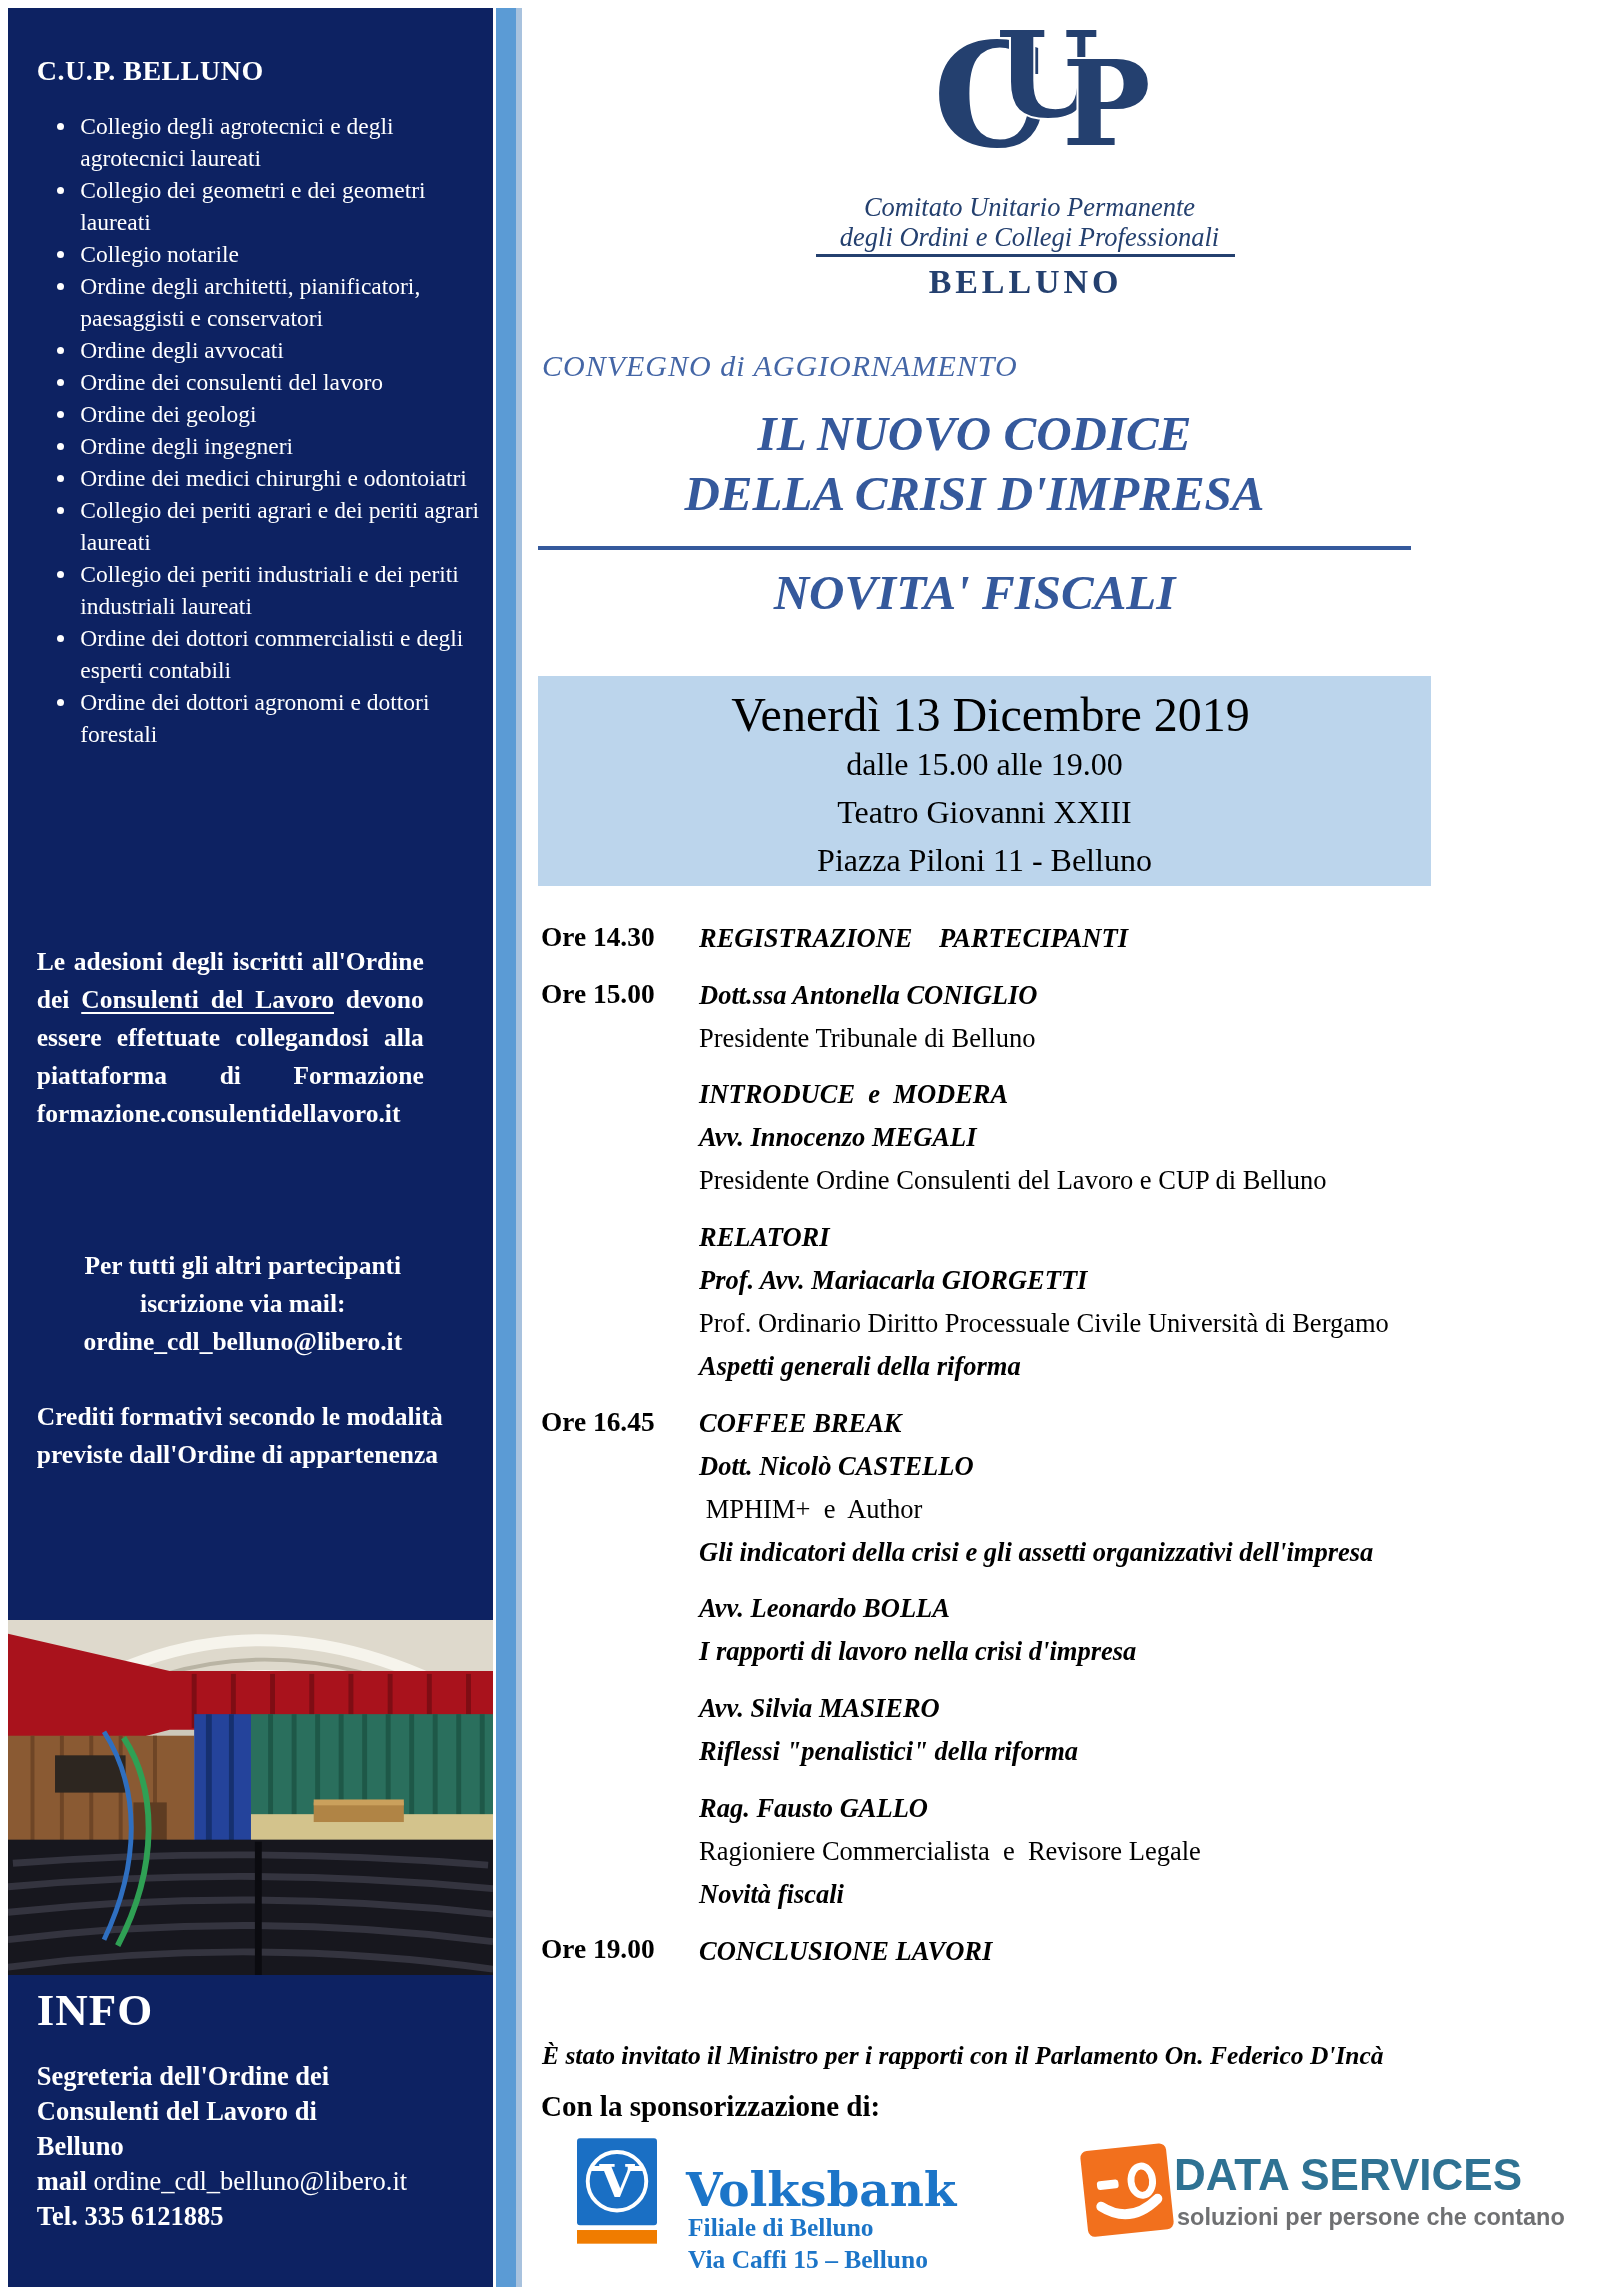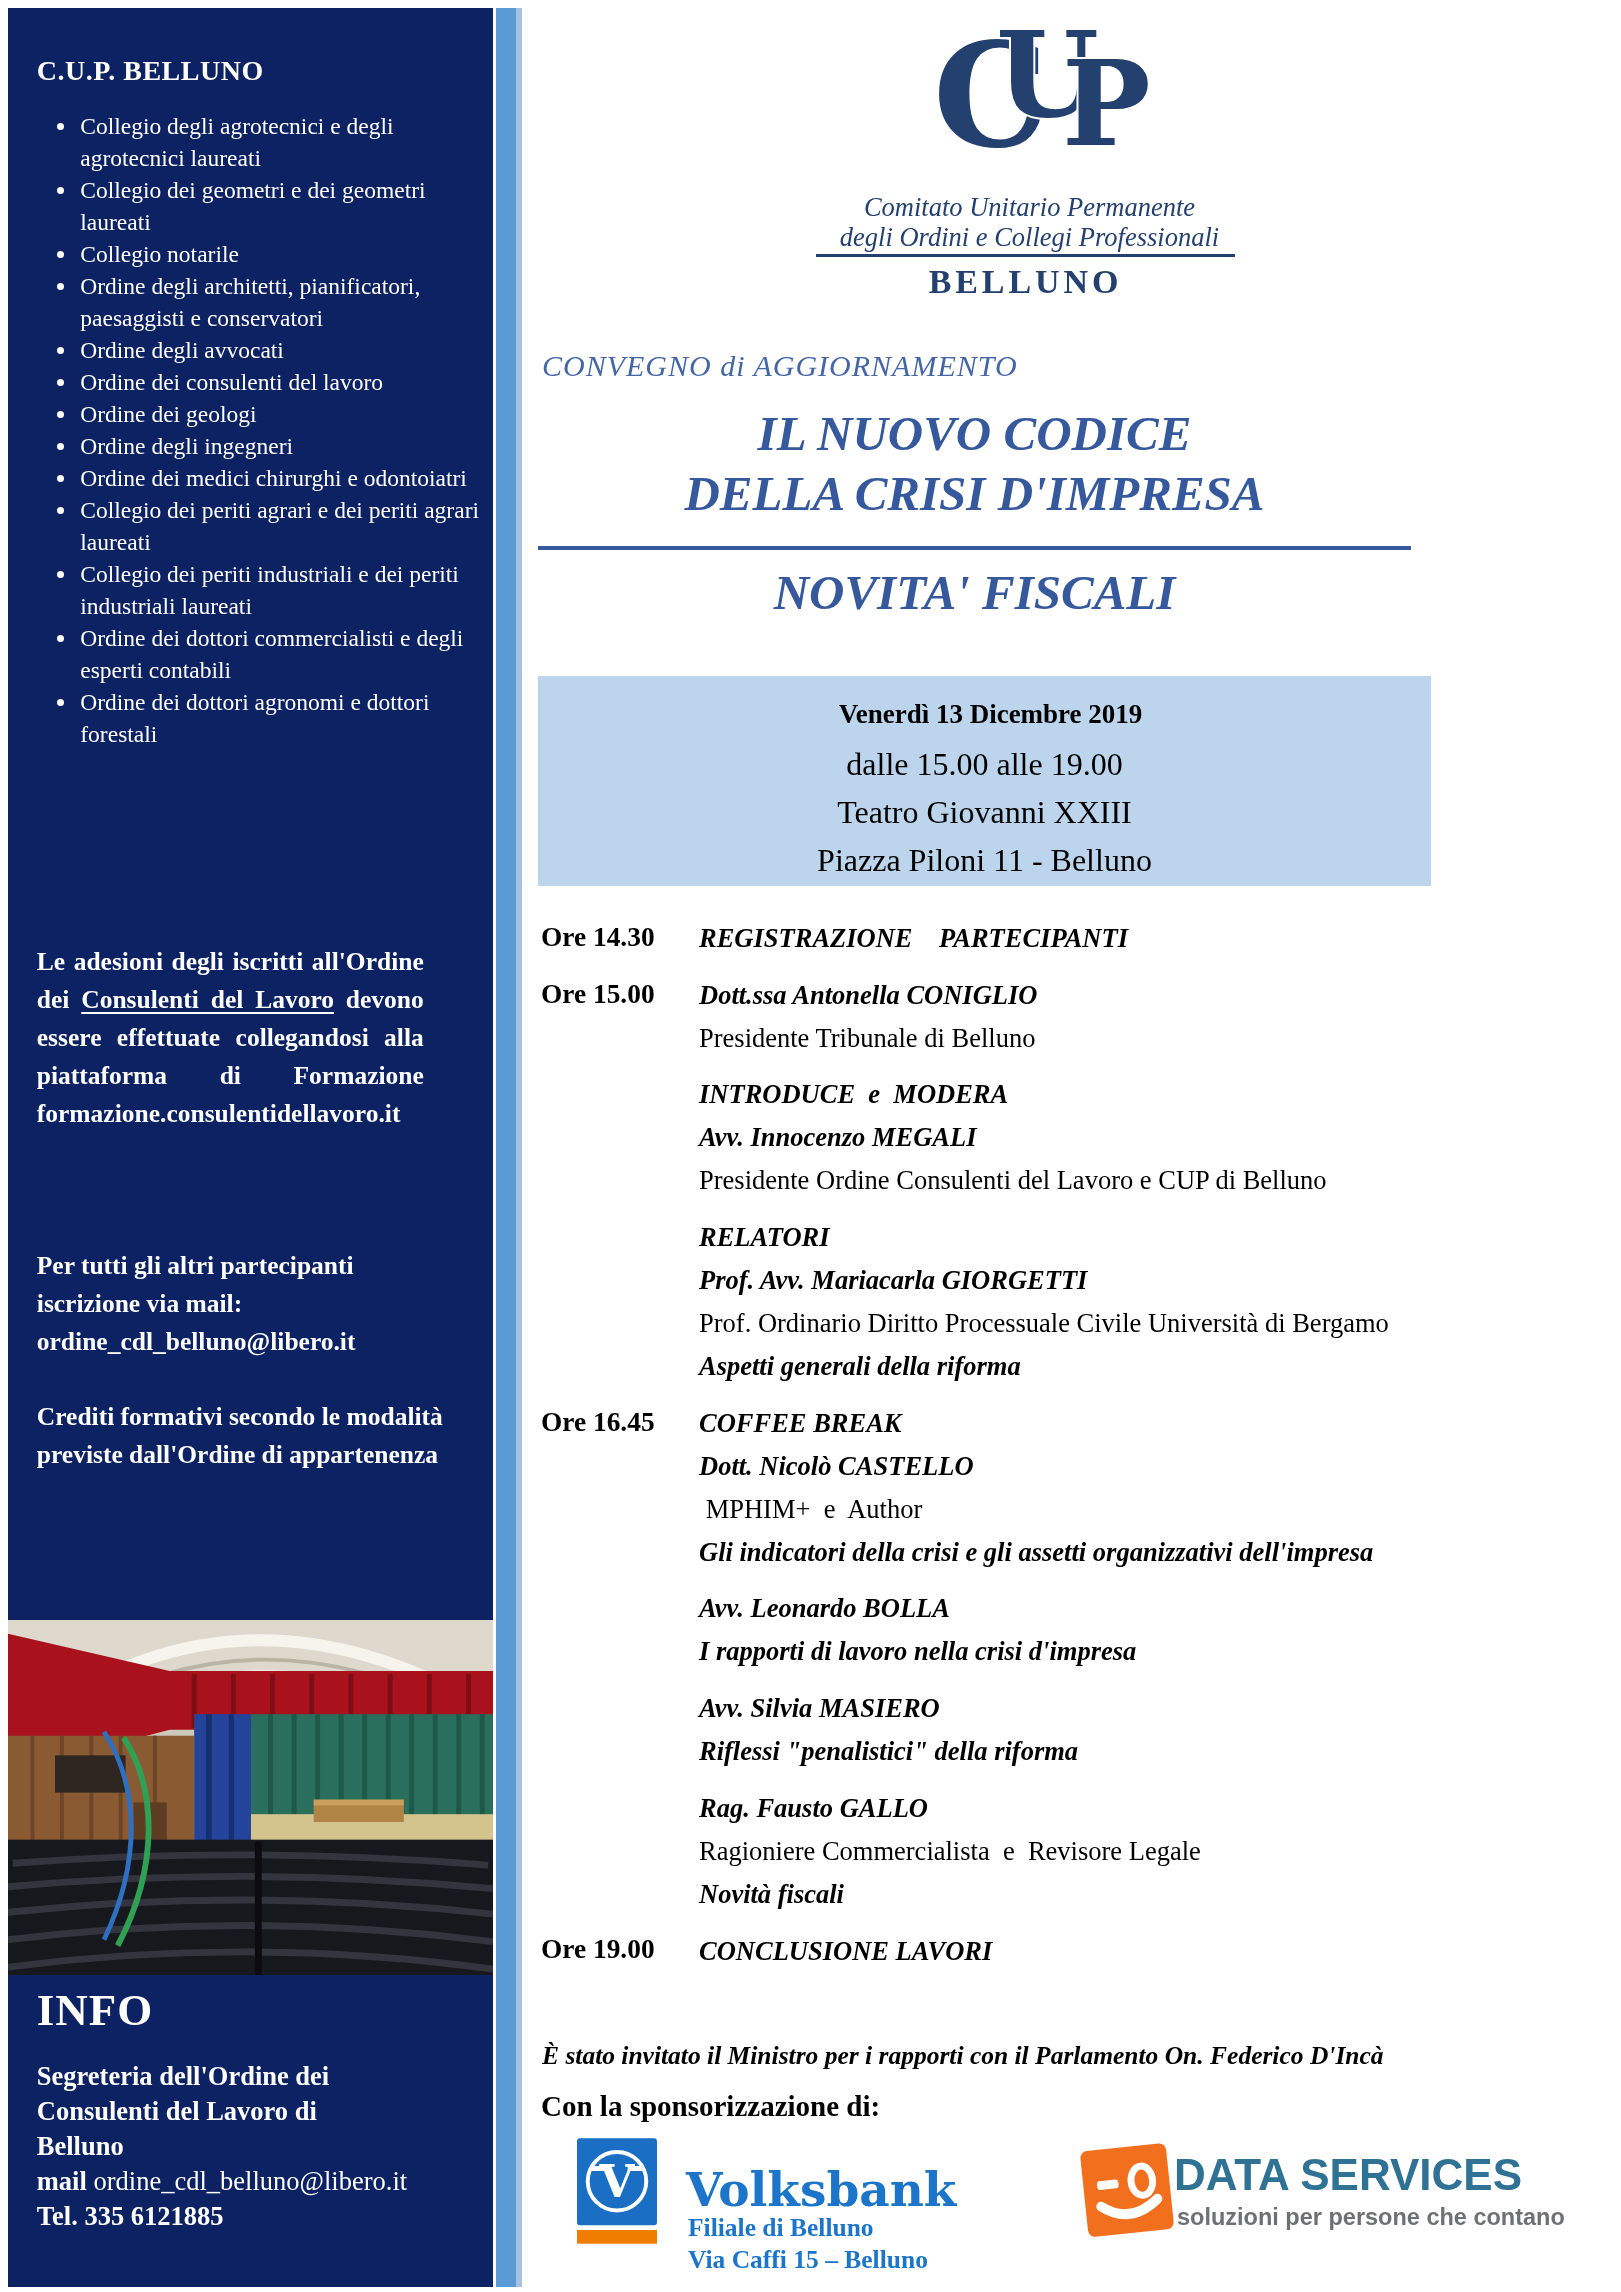--- a/index.html
+++ b/index.html
@@ -11,21 +11,21 @@
            background:var(--navy,#0d2262);color:#fff;}
   .accent-strip{position:absolute;left:496px;top:7.8px;width:25.5px;height:2279px;
            background:linear-gradient(to right,var(--accent,#5b9bd5) 0 76%,#a8c2de 76% 100%);}
   .cup-head{position:absolute;left:29px;top:47px;font-size:28px;font-weight:bold;letter-spacing:0.5px;}
   .orders{position:absolute;left:35px;top:102px;width:417px;margin:0;padding:0 0 0 23.5px;
           font-size:23.5px;line-height:32px;}
   .orders li{padding-left:2px;margin-left:12px;}
   .sb-par{position:absolute;left:29px;font-weight:bold;font-size:25.5px;line-height:38px;
           overflow-wrap:anywhere;}
   .adesioni{top:935px;width:387px;text-align:justify;}
-  .altri{top:1239px;width:412px;}
+  .altri{top:1239px;width:412px;text-align:center;}
   .crediti{top:1390px;width:412px;}
   .u{text-decoration:underline;text-underline-offset:3.9px;}
   .photo{position:absolute;left:0;top:1612px;width:485px;height:355px;}
   .info{position:absolute;left:29px;top:1976px;width:431px;}
   .info-title{font-size:45px;font-weight:bold;letter-spacing:1px;margin-bottom:23.5px;}
   .info-line{font-size:26.5px;font-weight:bold;line-height:35px;}
   .info-line .plain{font-weight:normal;}
 
   
   .cup-logo{position:absolute;left:933px;top:15.7px;width:225px;height:176px;
@@ -48,21 +48,21 @@
          font-size:49px;line-height:60px;font-weight:bold;font-style:italic;
          color:var(--title_blue,#35599c);}
   .title-rule{position:absolute;left:538px;top:546px;width:873px;height:3.9px;
          background:var(--title_blue,#35599c);}
   .novita{position:absolute;left:538px;top:564px;width:873px;text-align:center;
          font-size:49px;font-weight:bold;font-style:italic;color:var(--title_blue,#35599c);}
 
   
   .datebox{position:absolute;left:538px;top:676px;width:893px;height:210px;
            background:var(--datebox_bg,#bcd5ec);text-align:center;}
-  .db1{padding-top:12.7px;font-size:27px;font-weight:bold;line-height:51px;padding-left:12px;}
+  .db1{padding-top:12.7px;font-size:48px;font-weight:normal;line-height:51px;padding-left:12px;}
   .db2{font-size:32px;line-height:48px;}
 
   
   .schedule{position:absolute;left:541px;top:917px;width:1063px;}
   .sg{position:relative;margin-bottom:13.7px;}
   .stime{position:absolute;left:0;top:4.9px;font-weight:bold;font-size:27.4px;}
   .sline{margin-left:158px;font-size:26.5px;line-height:43px;white-space:pre-wrap;}
   .bi{font-weight:bold;font-style:italic;}
 
   

